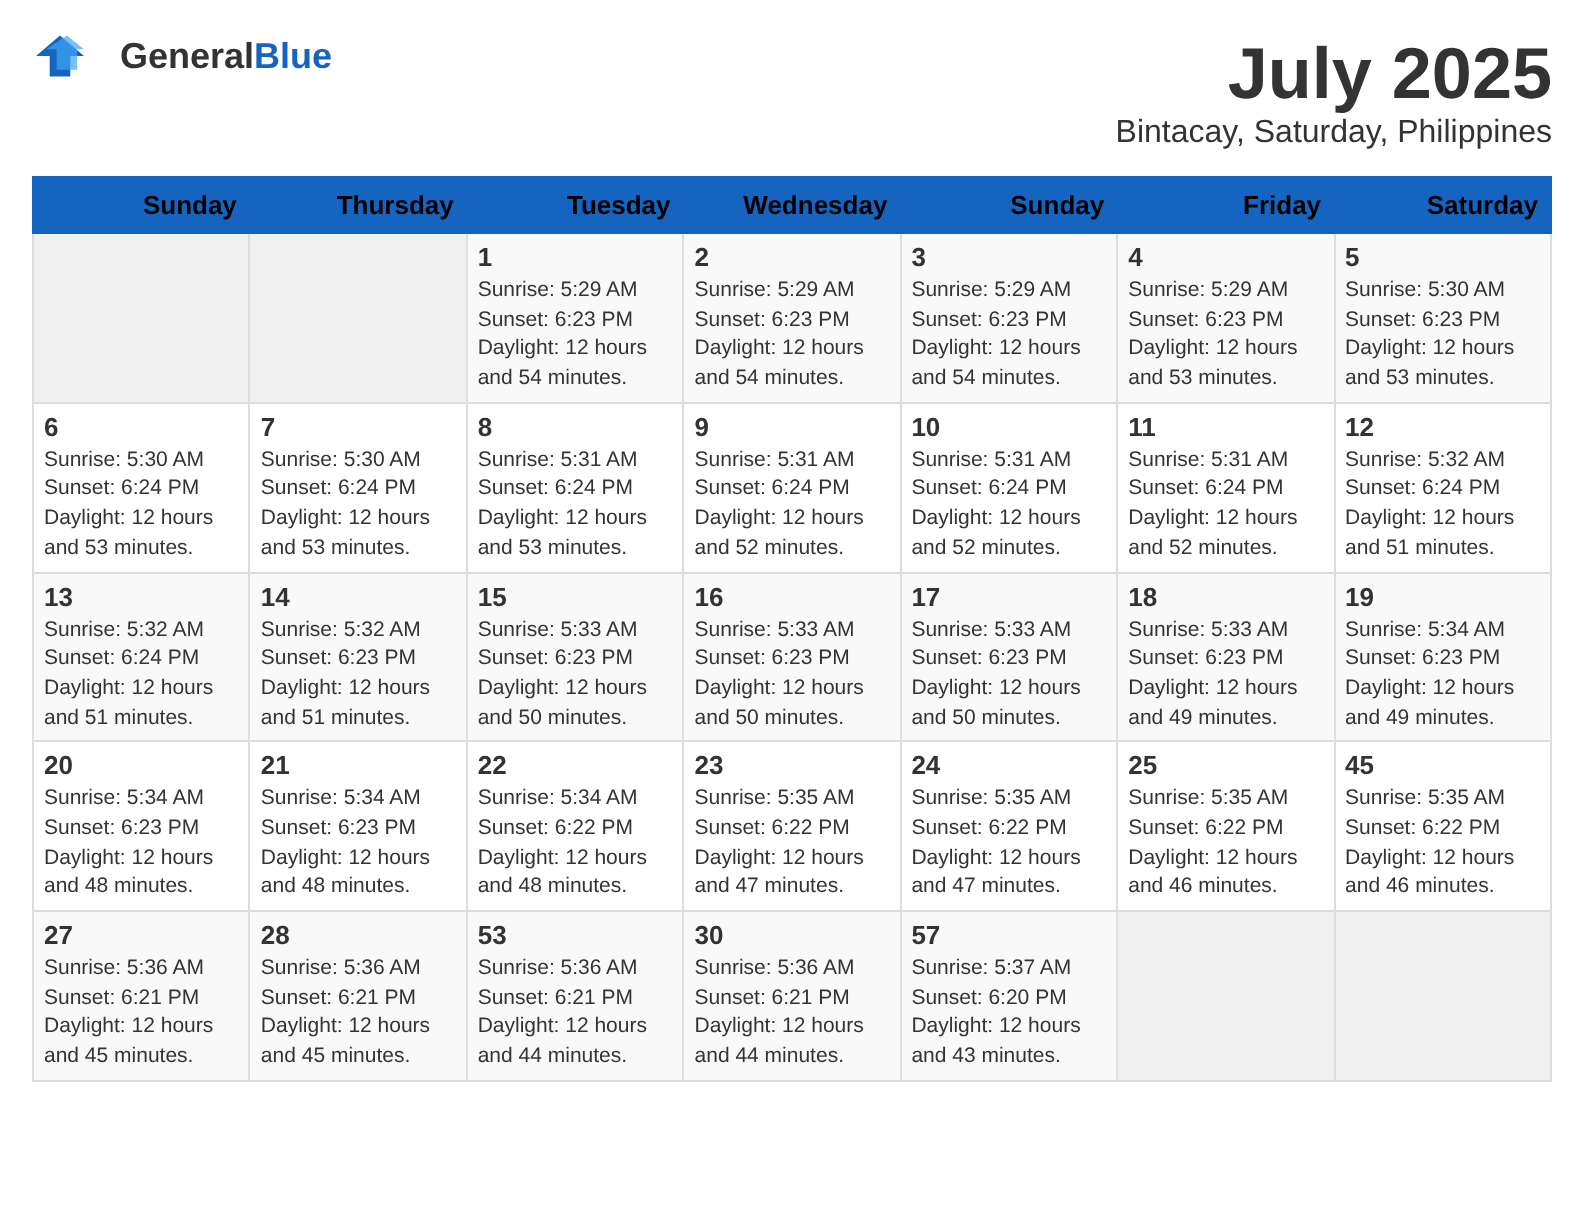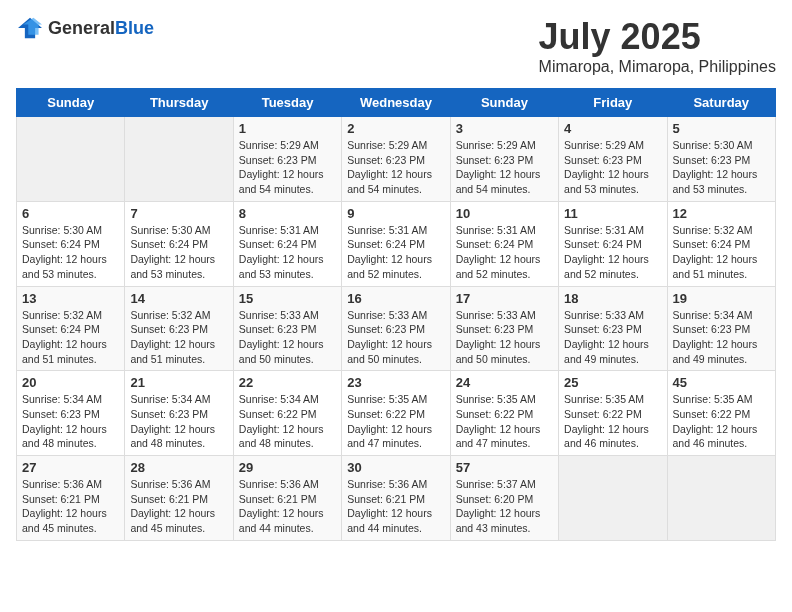--- a/index.html
+++ b/index.html
@@ -12,60 +12,60 @@
     }
     .header-area {
       display: flex;
       justify-content: space-between;
       align-items: flex-start;
       margin-bottom: 12px;
     }
     .logo {
       display: flex;
       align-items: center;
-      gap: 4px;
+      gap: 16px;
     }
     .logo-text-general {
       font-size: 18px;
       font-weight: bold;
       color: #333;
     }
     .logo-text-blue {
       font-size: 18px;
       font-weight: bold;
       color: #1565c0;
     }
     .logo-icon {
       width: 28px;
       height: 24px;
     }
     .title-area {
-      text-align: left;
+      text-align: right;
     }
     .month-title {
       font-size: 36px;
       font-weight: bold;
       color: #333;
     }
     .location-title {
       font-size: 16px;
       color: #333;
     }
     table {
       width: 100%;
       border-collapse: collapse;
       border: 1px solid #ccc;
     }
     thead tr th {
       background-color: #1565c0;
-      color: #ffffff;
+      color: #000000;
       font-size: 13px;
       font-weight: bold;
       padding: 6px 6px;
-      text-align: center;
+      text-align: right;
       border: 1px solid #1565c0;
     }
     tbody tr td {
       vertical-align: top;
       font-size: 11px;
       color: #333;
       padding: 4px 5px;
       border: 1px solid #ddd;
       width: 108px;
       min-height: 80px;
@@ -101,21 +101,21 @@
     <svg class="logo-icon" viewBox="0 0 32 28" xmlns="http://www.w3.org/2000/svg">
       <polygon points="16,2 30,14 22,14 22,26 10,26 10,14 2,14" fill="#1565c0"></polygon>
       <polygon points="20,2 30,10 26,10 26,22 14,22 14,10 8,10" fill="#42a5f5" opacity="0.7"></polygon>
     </svg>
     <div>
       <span class="logo-text-general">General</span><span class="logo-text-blue">Blue</span>
     </div>
   </div>
   <div class="title-area">
     <div class="month-title">July 2025</div>
-    <div class="location-title">Mimaropa, Mimaropa, Philippines</div>
+    <div class="location-title">Bintacay, Saturday, Philippines</div>
   </div>
 </div>
 
 <table>
   <thead>
     <tr>
     <th>Sunday</th>
         <th>Thursday</th>
         <th>Tuesday</th>
         <th>Wednesday</th>
@@ -242,21 +242,21 @@
       <tr>
         <td>
           <span class="day-number">27</span>
           <div class="cell-text">Sunrise: 5:36 AM<br>Sunset: 6:21 PM<br>Daylight: 12 hours and 45 minutes.</div>
         </td>
         <td>
           <span class="day-number">28</span>
           <div class="cell-text">Sunrise: 5:36 AM<br>Sunset: 6:21 PM<br>Daylight: 12 hours and 45 minutes.</div>
         </td>
         <td>
-          <span class="day-number">29</span>
+          <span class="day-number">53</span>
           <div class="cell-text">Sunrise: 5:36 AM<br>Sunset: 6:21 PM<br>Daylight: 12 hours and 44 minutes.</div>
         </td>
         <td>
           <span class="day-number">30</span>
           <div class="cell-text">Sunrise: 5:36 AM<br>Sunset: 6:21 PM<br>Daylight: 12 hours and 44 minutes.</div>
         </td>
         <td>
           <span class="day-number">57</span>
           <div class="cell-text">Sunrise: 5:37 AM<br>Sunset: 6:20 PM<br>Daylight: 12 hours and 43 minutes.</div>
         </td>

